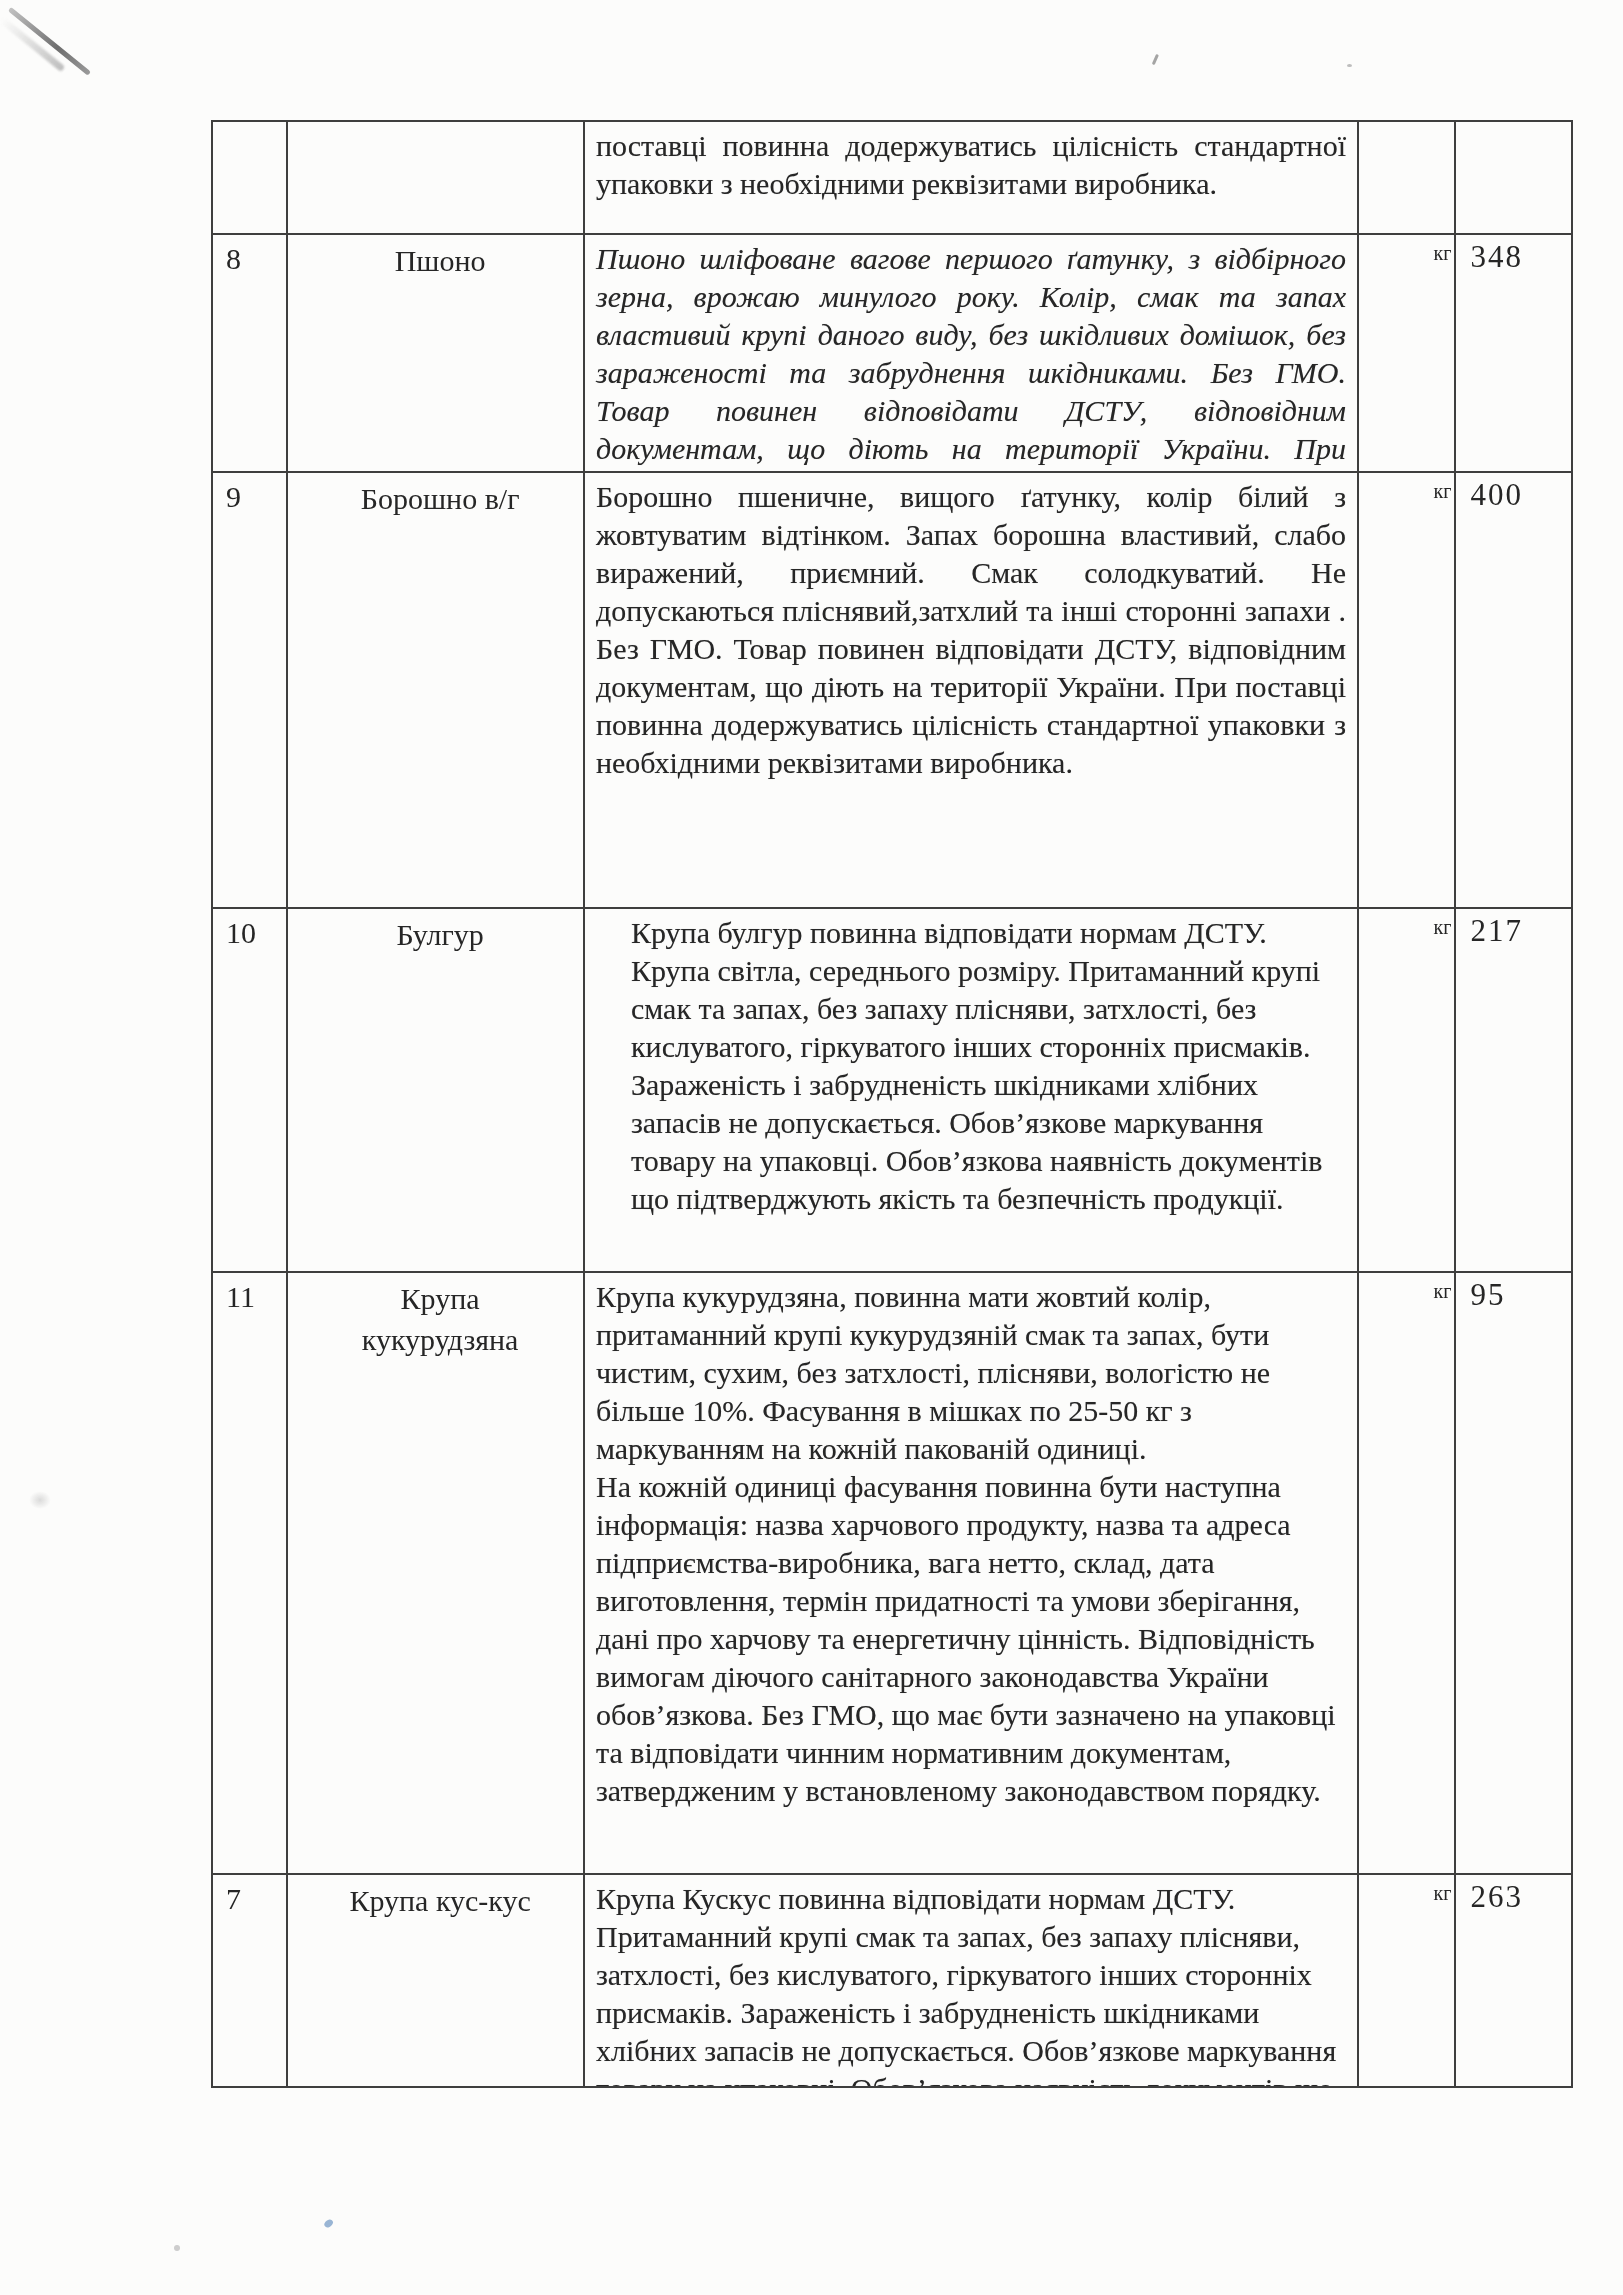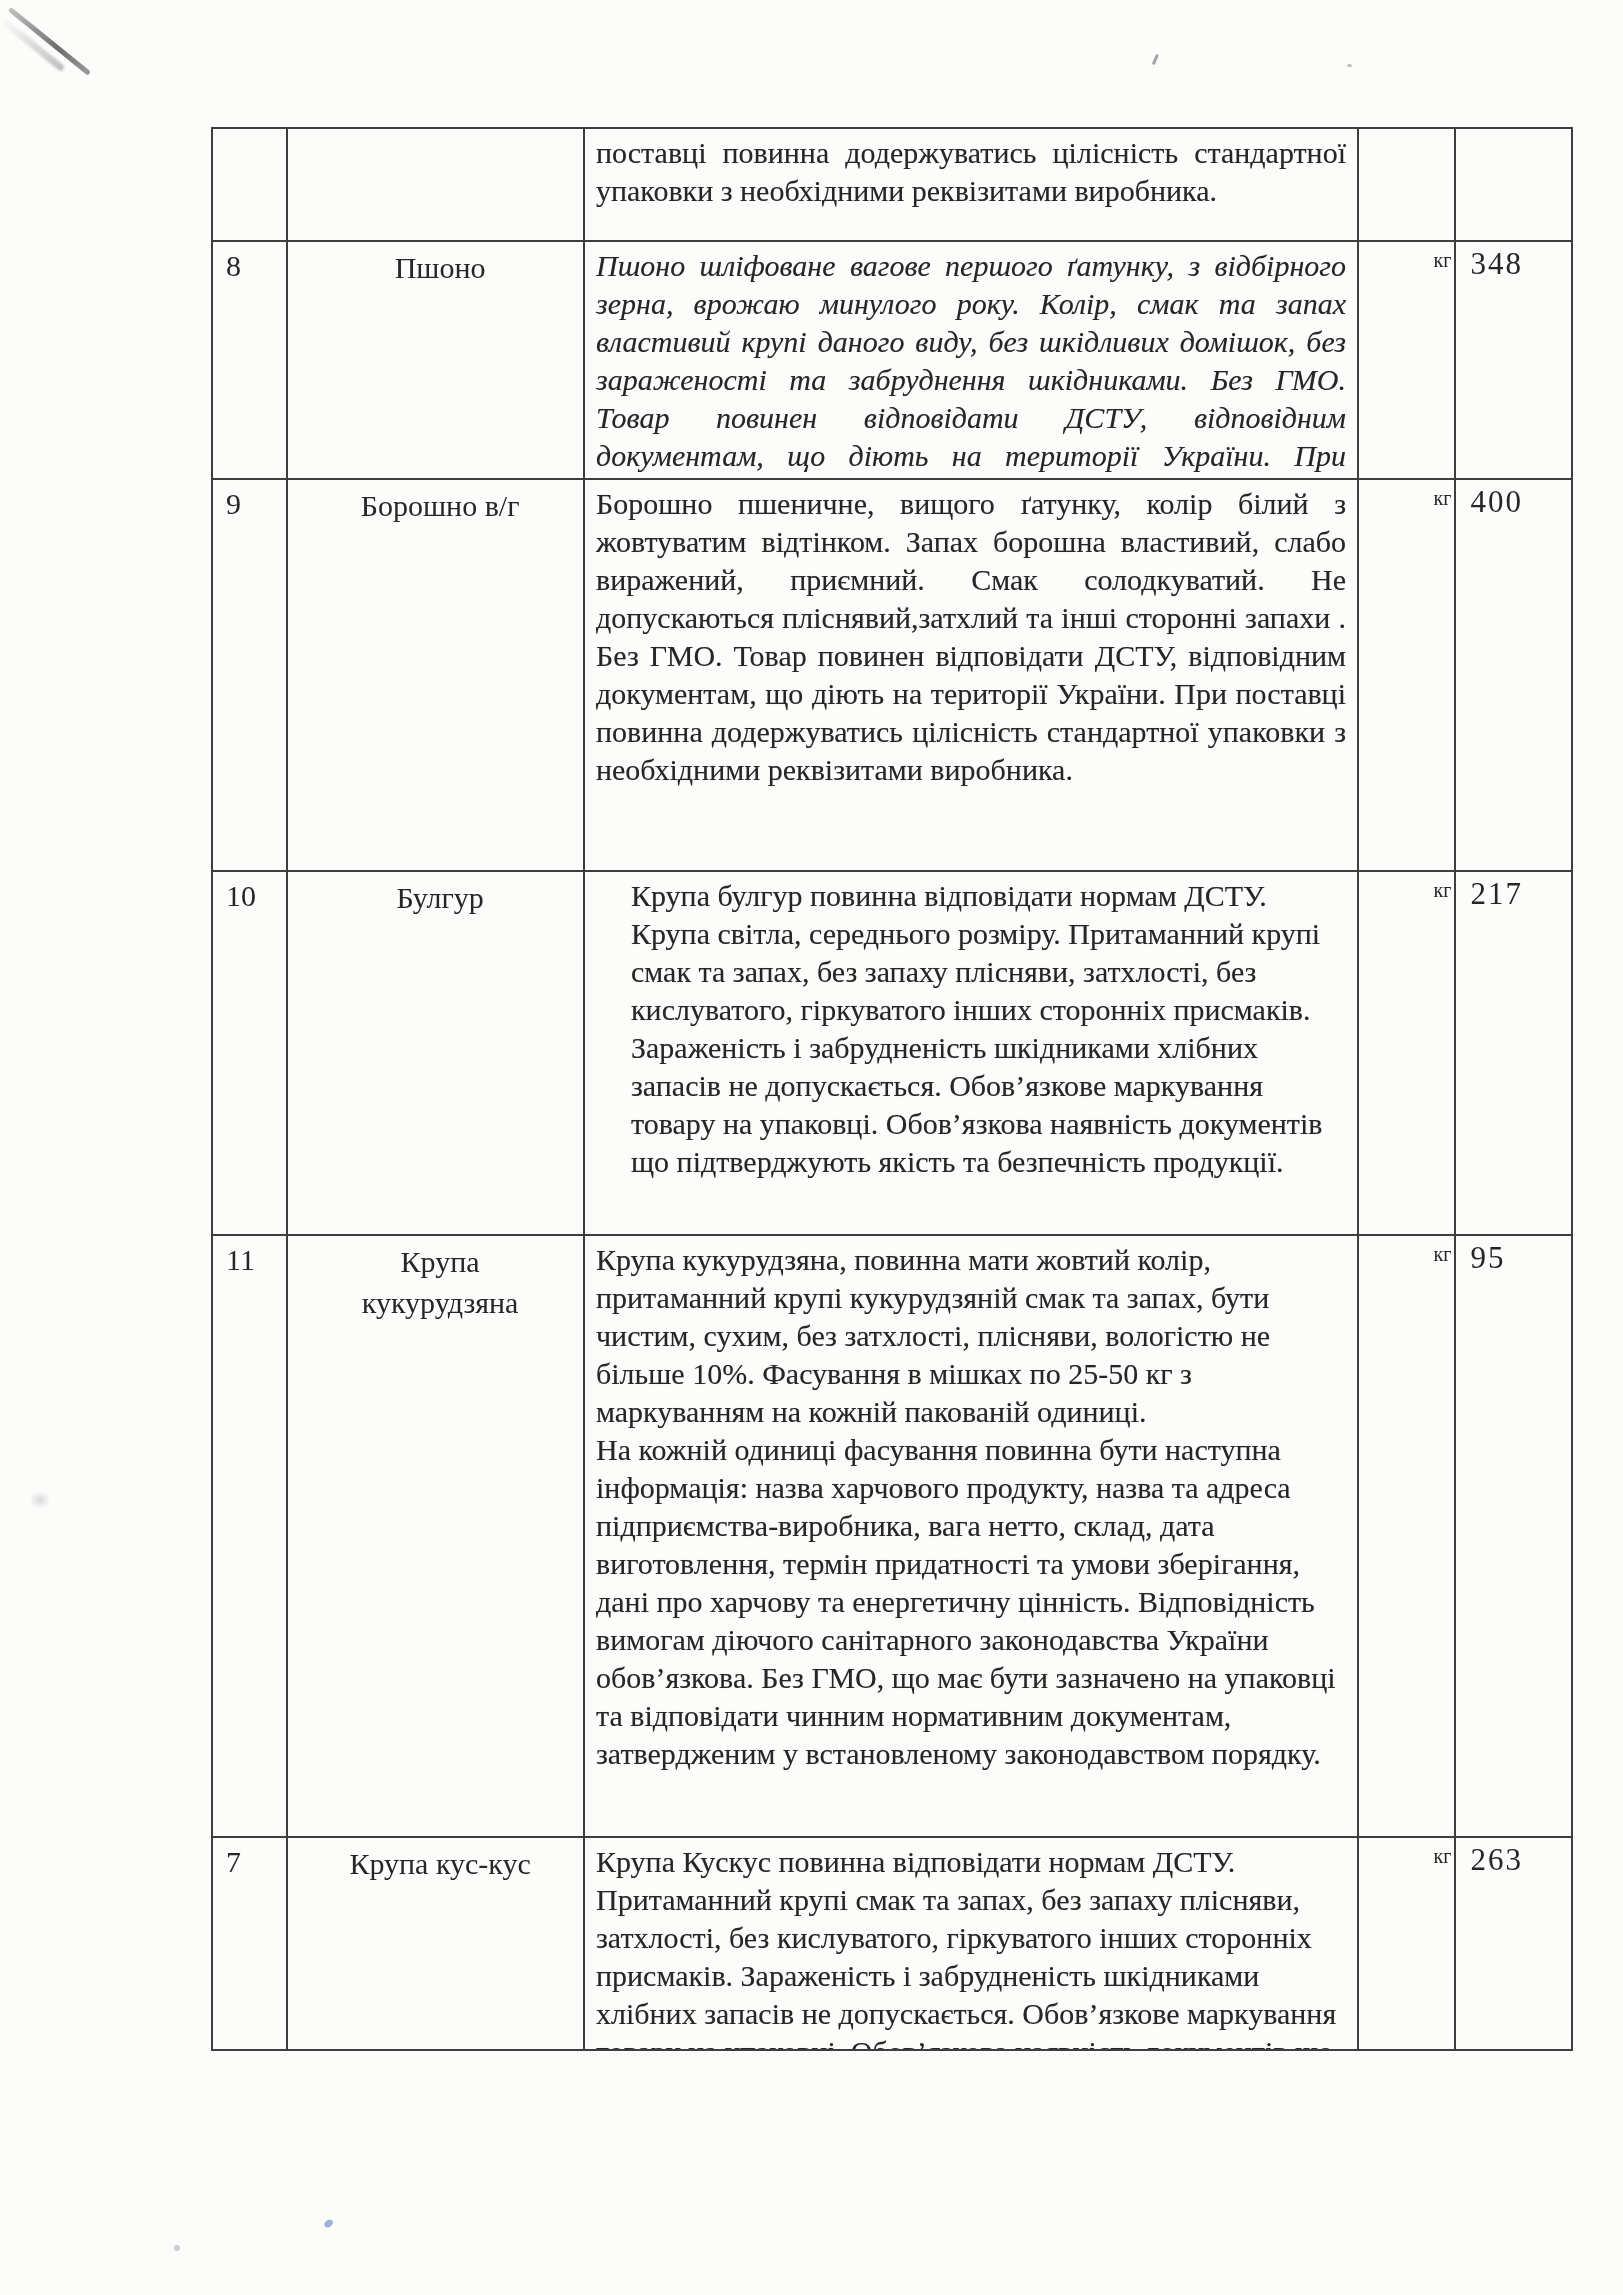--- a/index.html
+++ b/index.html
@@ -7,21 +7,21 @@
     width:1623px;height:2295px;
     background:#fcfcfb;
     position:relative;
     overflow:hidden;
     font-family:"Liberation Serif","DejaVu Serif",serif;
     color:#262626;
   }
   .page{position:absolute;inset:0;}
   
   table.goods{
-    position:absolute;left:211px;top:127px;
+    position:absolute;left:211px;top:120px;
     border-collapse:collapse;table-layout:fixed;
     width:1359px;
   }
   table.goods td{
     border:2px solid #3e3e3e;
     vertical-align:top;
     padding:0;
   }
   .cb{box-sizing:border-box;overflow:hidden;}
   td.num  .cb{padding:5.2px 3.9px 0 13px;font-size:30px;line-height:37px;}
@@ -31,21 +31,21 @@
     font-size:30px;line-height:38px;
     white-space:pre-line;
     text-shadow:0 0 0.7px rgba(30,30,30,.35);
   }
   td.desc.justify .cb{text-align:justify;}
   td.desc.left .cb{text-align:left;}
   td.unit .cb{padding:6.5px 2.6px 0 2.6px;font-size:20px;text-align:right;}
   td.qty  .cb{padding:3.9px 2.6px 0 14.4px;font-size:31px;letter-spacing:2px;}
   tr.r0 td.desc .cb{height:111px;}
   tr.r1 td.desc .cb{height:236px;font-style:italic;}
-  tr.r2 td.desc .cb{height:390px;}
+  tr.r2 td.desc .cb{height:434px;}
   tr.r3 td.desc .cb{height:362px;margin-left:35px;}
   tr.r4 td.desc .cb{height:600px;}
   tr.r5 td.desc .cb{height:211px;}
   
   .artifact{position:absolute;pointer-events:none;}
   .diag-main{
     left:10.5px;top:6.5px;width:103px;height:4.6px;
     background:linear-gradient(90deg,#c2c2c2,#6e6e6e 60%,#9a9a9a);
     transform:rotate(39deg);transform-origin:0 0;border-radius:2.6px;
   }

